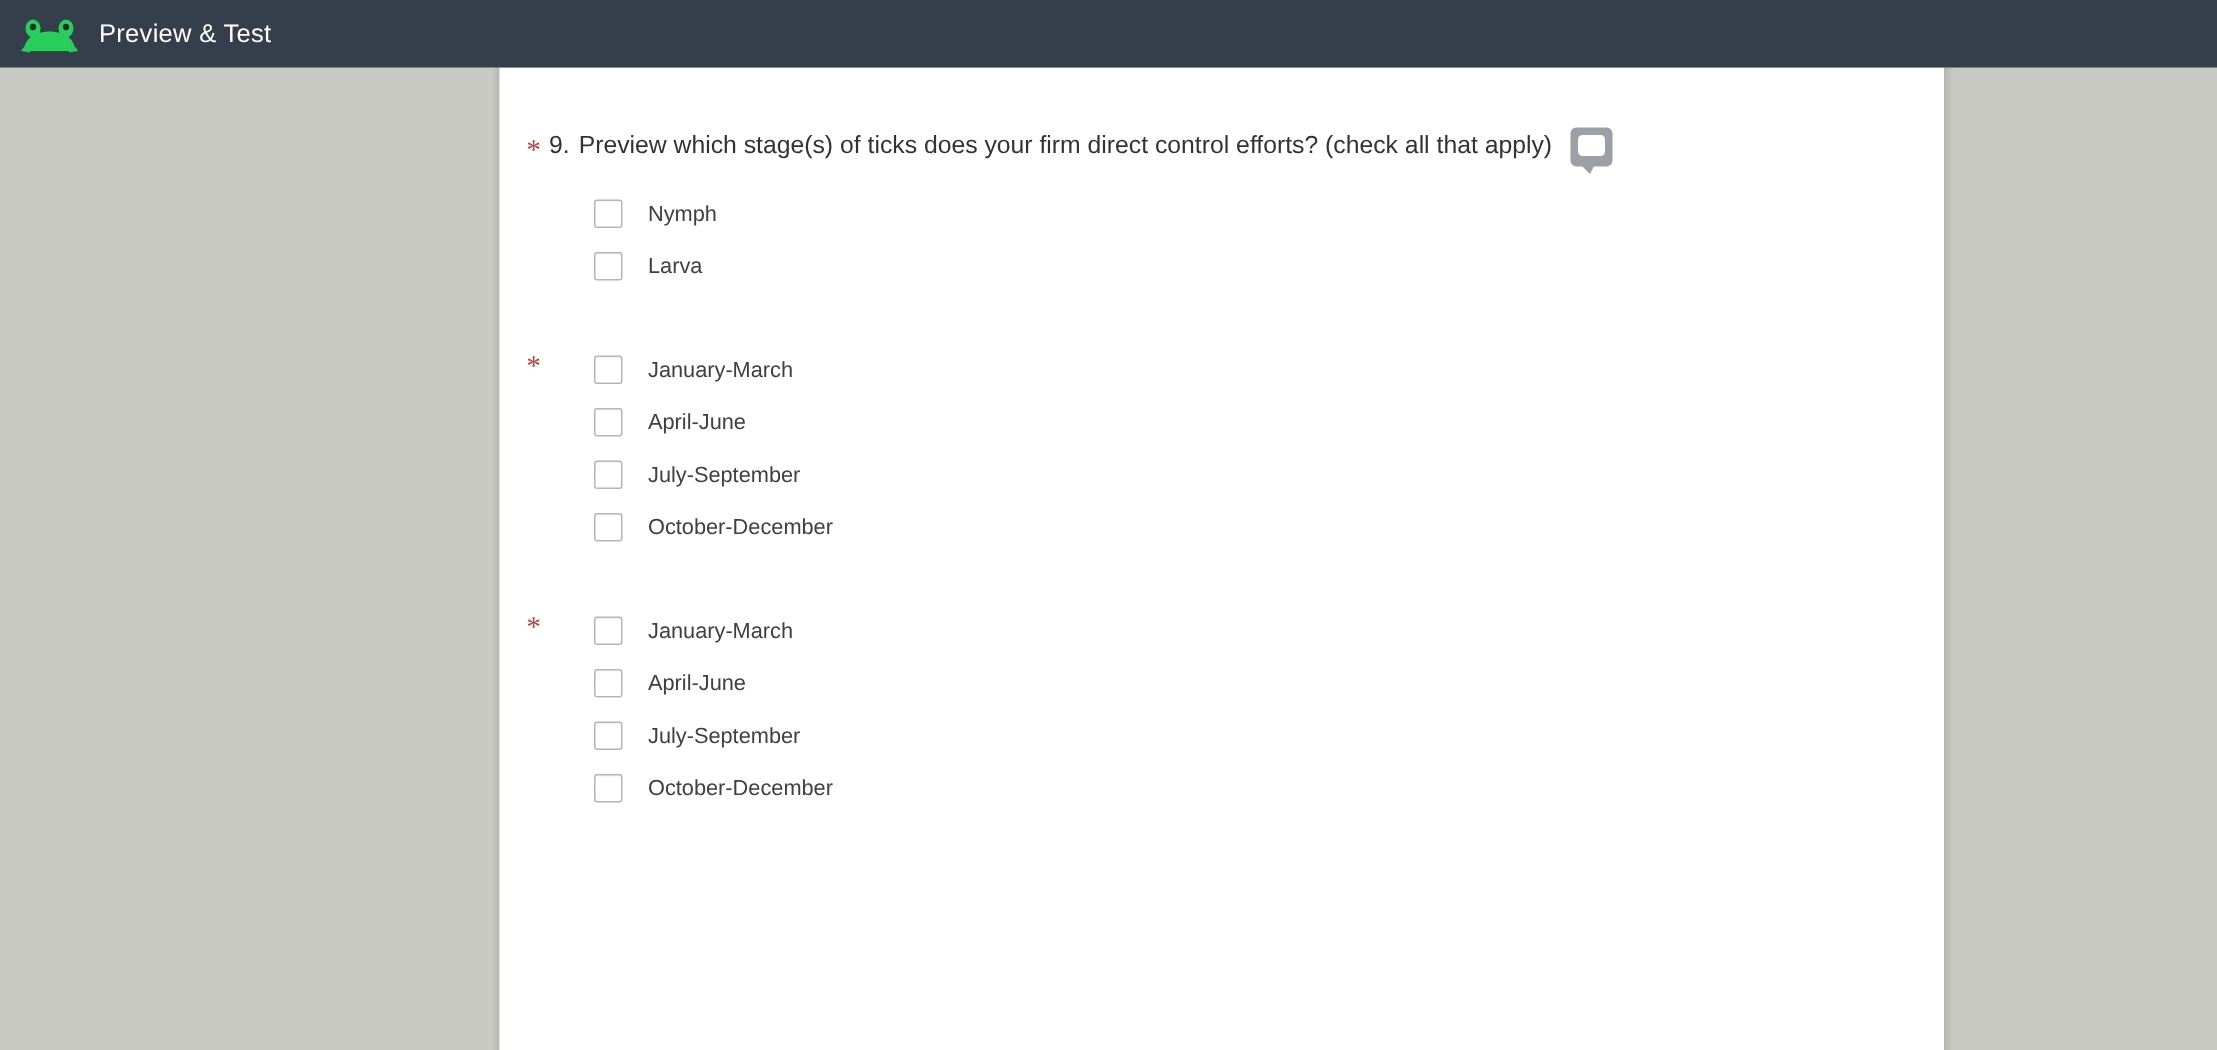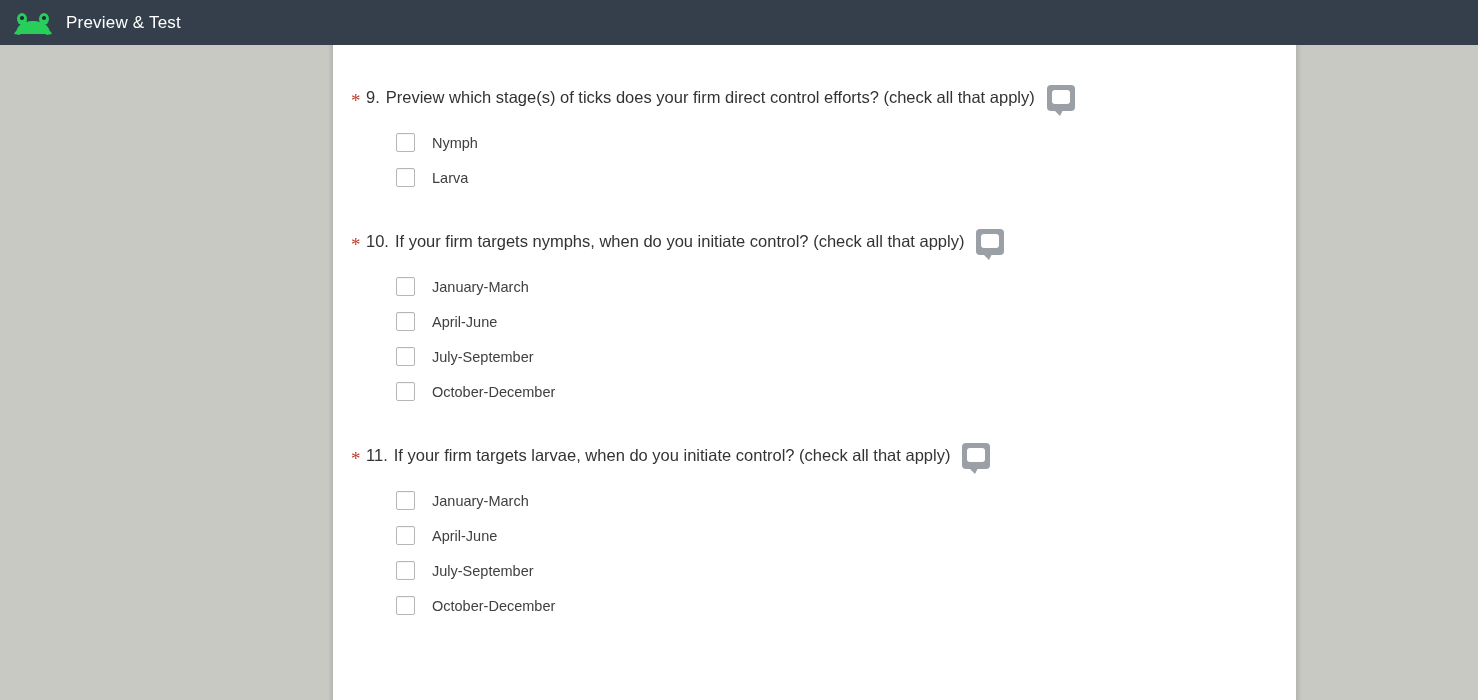--- a/index.html
+++ b/index.html
@@ -193,27 +193,20 @@
         </div>
         <div class="option-row">
           <span class="checkbox"></span>
           <span class="option-label">Larva</span>
         </div>
       </div>
     </div>
 
     <div class="question">
       <span class="req-star">*</span>
-      <div class="q-head">
-        <span class="q-title">10.</span>
-        <span class="q-title" style="margin-left:-6px">If your firm targets nymphs, when do you initiate control? (check all that apply)</span>
-        <span class="comment-bubble">
-            <span class="inner"></span>
-          </span>
-      </div>
       <div class="options">
         <div class="option-row">
           <span class="checkbox"></span>
           <span class="option-label">January-March</span>
         </div>
         <div class="option-row">
           <span class="checkbox"></span>
           <span class="option-label">April-June</span>
         </div>
         <div class="option-row">
@@ -222,27 +215,20 @@
         </div>
         <div class="option-row">
           <span class="checkbox"></span>
           <span class="option-label">October-December</span>
         </div>
       </div>
     </div>
 
     <div class="question">
       <span class="req-star">*</span>
-      <div class="q-head">
-        <span class="q-title">11.</span>
-        <span class="q-title" style="margin-left:-6px">If your firm targets larvae, when do you initiate control? (check all that apply)</span>
-        <span class="comment-bubble">
-            <span class="inner"></span>
-          </span>
-      </div>
       <div class="options">
         <div class="option-row">
           <span class="checkbox"></span>
           <span class="option-label">January-March</span>
         </div>
         <div class="option-row">
           <span class="checkbox"></span>
           <span class="option-label">April-June</span>
         </div>
         <div class="option-row">

